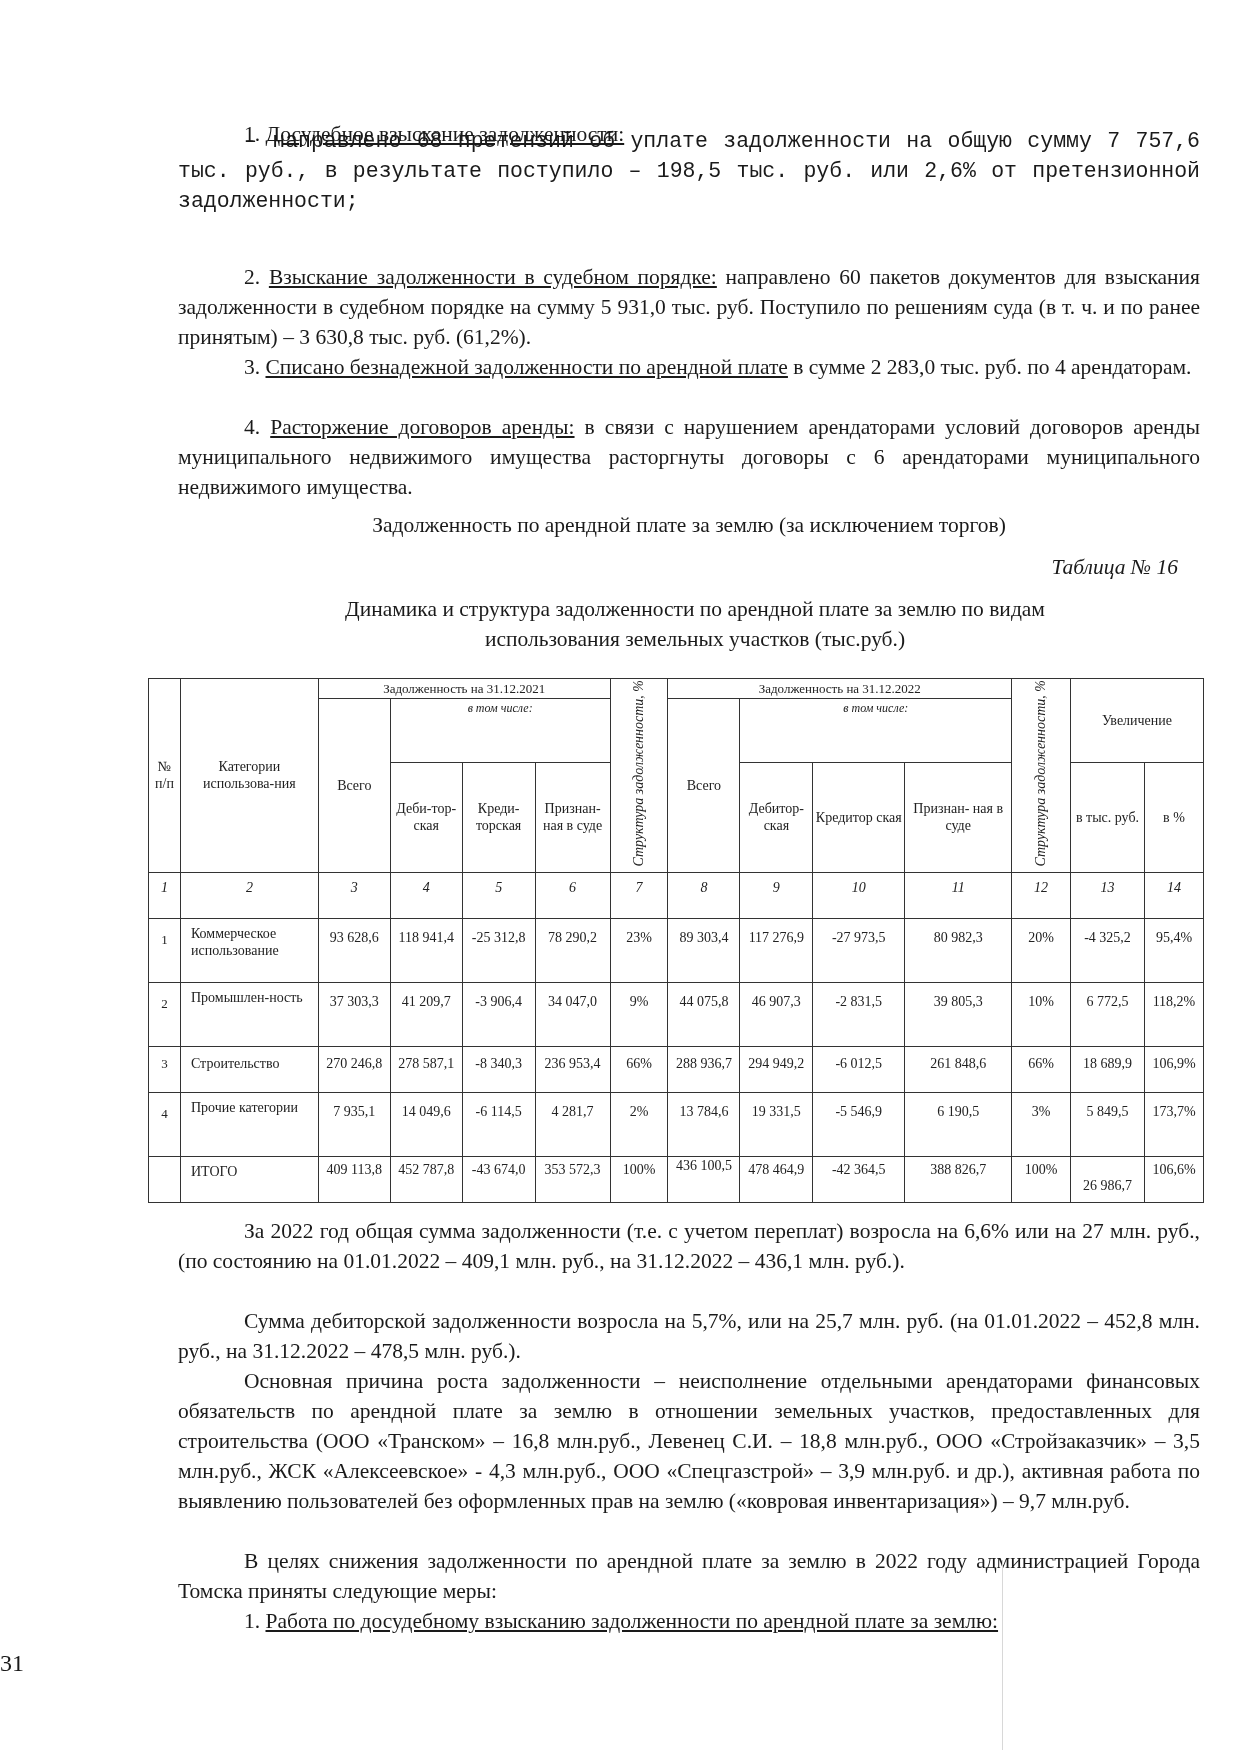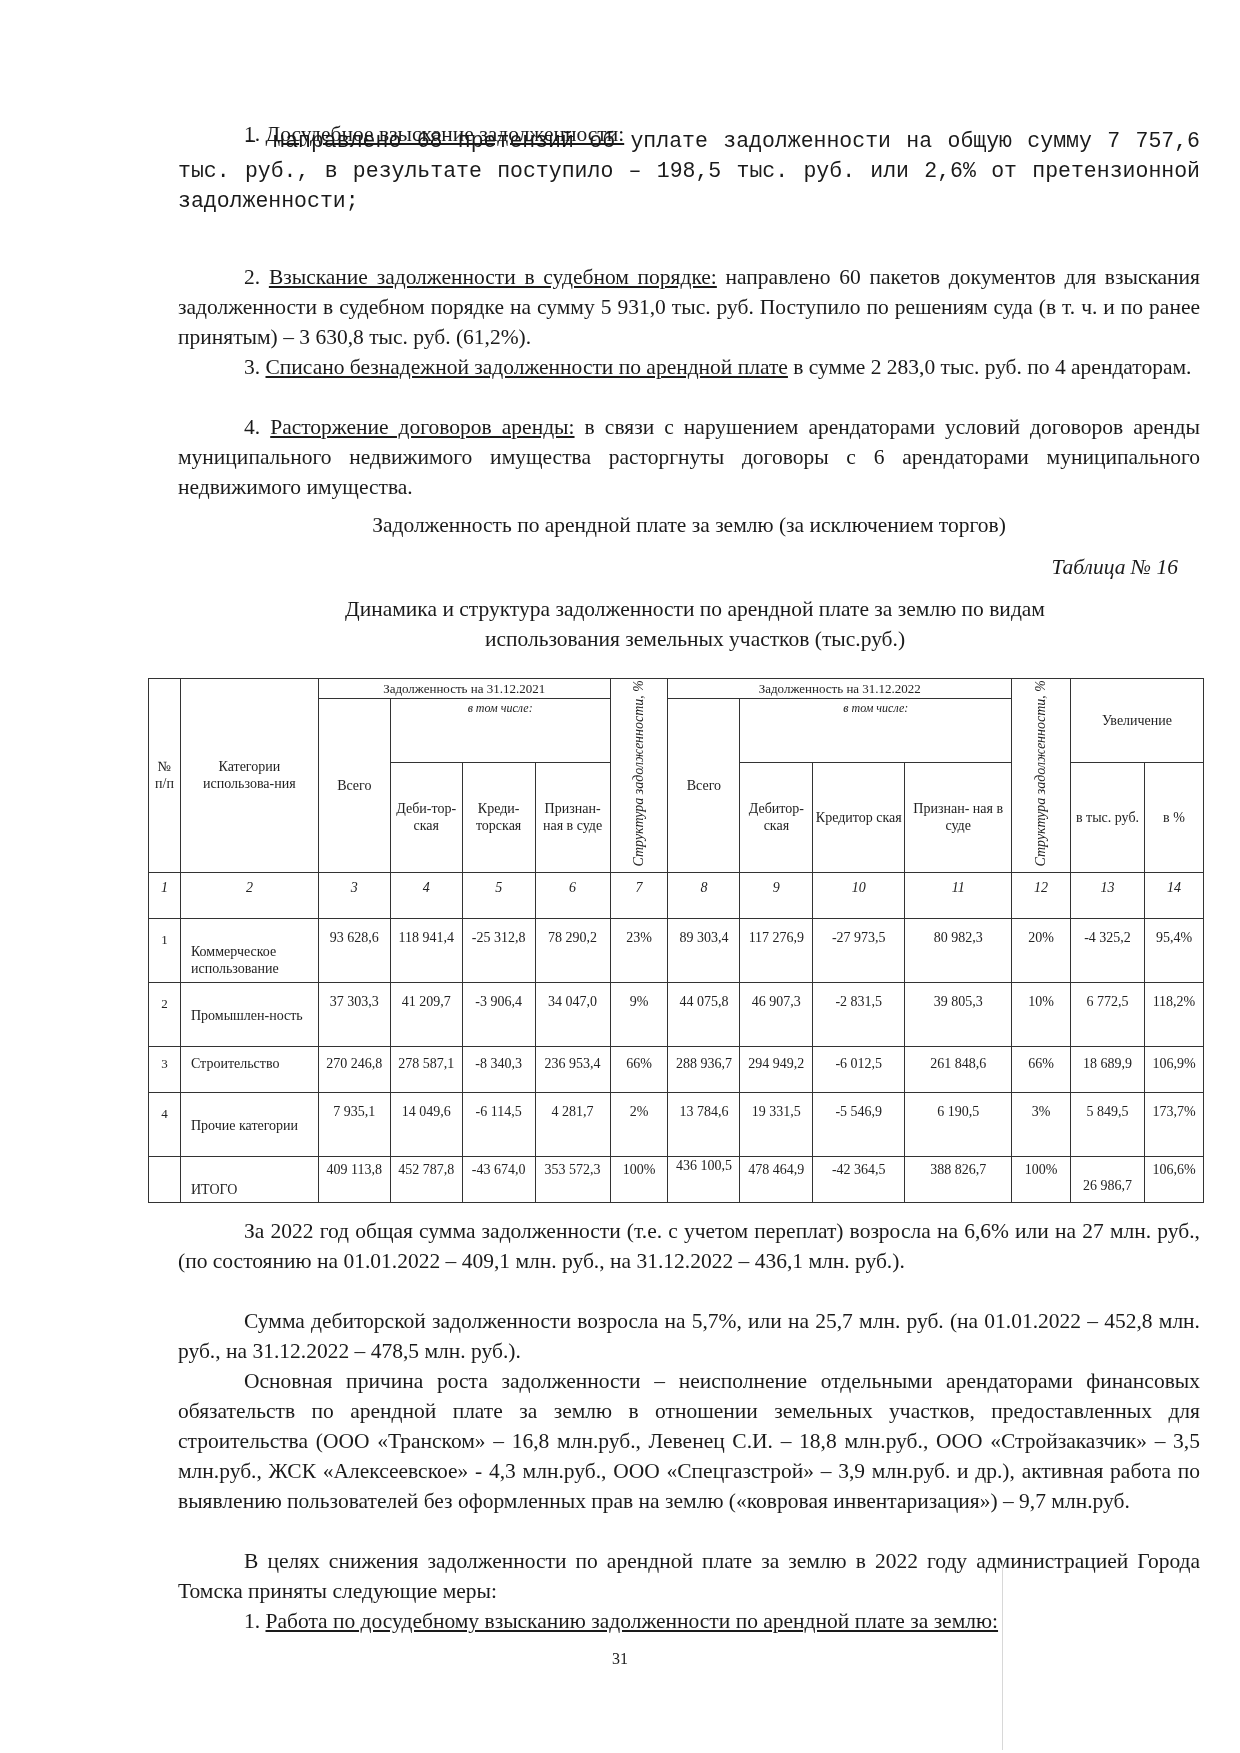--- a/index.html
+++ b/index.html
@@ -9,27 +9,27 @@
   .p { position: absolute; left: 178px; width: 1022px; font-size: 21.5px; line-height: 30px;
        text-align: justify; margin: 0; }
   .indent { text-indent: 66px; }
   .u { text-decoration: underline; }
   .center { text-align: center; }
   .right { text-align: right; }
   .italic { font-style: italic; }
   table.t { position: absolute; left: 148px; top: 678px; width: 1056px; height: 521px;
             border-collapse: collapse; font-family: "Liberation Serif", serif; font-size: 14px; color: #222; }
   table.t td, table.t th { border: 1.3px solid #333; padding: 1px 2px; text-align: center; vertical-align: middle; font-weight: normal; line-height: 17px; }
-  table.t .cat { text-align: left; padding-left: 10px; vertical-align: top; padding-top: 24px; }
+  table.t .cat { text-align: left; padding-left: 10px; vertical-align: top; padding-top: 6px; }
   table.t .num { vertical-align: top; padding-top: 10px; }
   table.t .small-it { font-style: italic; font-size: 12px; vertical-align: top; }
   table.t .colnum td { font-style: italic; vertical-align: top; padding-top: 6px; font-size: 14px; }
   .vert { writing-mode: vertical-rl; transform: rotate(180deg); font-style: italic; font-size: 14px; line-height: 18px; display: inline-block; }
   .rn { font-weight: bold; font-size: 13px; }
-  .pagenum { position: absolute; left: 0; width: 1240px; top: 1622px; text-align: center; font-size: 16px; }
+  .pagenum { position: absolute; left: 0; width: 1240px; top: 1622px; text-align: left; font-size: 24px; }
   .scanline { position: absolute; left: 1002px; top: 1560px; width: 1px; height: 190px; background: #d8d8d8; }
 </style>
 </head>
 <body>
 
 <div class="page">
 
   <p class="p" style="top:112px; padding-left:66px; width:956px;margin-top:7px;">
     <span>1.</span>
     <span class="u">Досудебное взыскание задолженности:</span>

